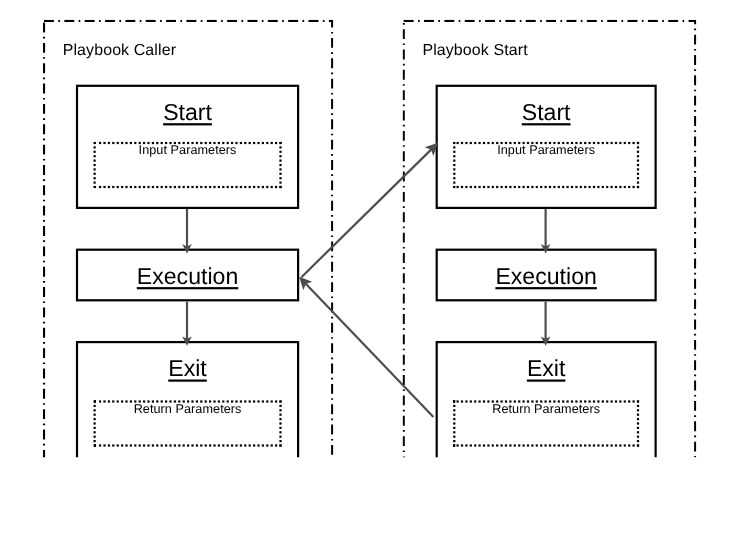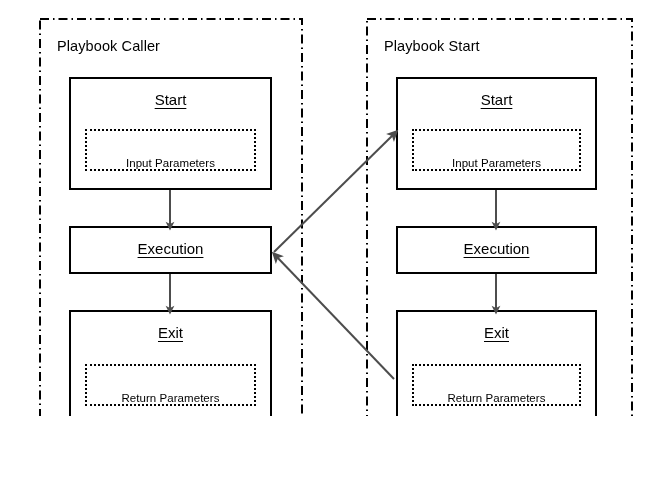--- a/index.html
+++ b/index.html
@@ -46,35 +46,35 @@
     position: absolute;
     box-sizing: border-box;
     background: #ffffff;
     border: 2px solid #000000;
   }
   .node-title {
     position: absolute;
     left: 0;
     right: 0;
     text-align: center;
-    font-size: 15px;
+    font-size: 21px;
     color: #000000;
     text-decoration: underline;
     text-underline-offset: 2.5px;
     white-space: nowrap;
   }
 
   
   .param-box {
     position: absolute;
     box-sizing: border-box;
     border: 2px dotted #000000;
     background: transparent;
     display: flex;
-    align-items: flex-end;
+    align-items: flex-start;
     justify-content: center;
   }
   .param-label {
     font-size: 11.5px;
     color: #000000;
     white-space: nowrap;
     letter-spacing: 0.05px;
   }
 
   

